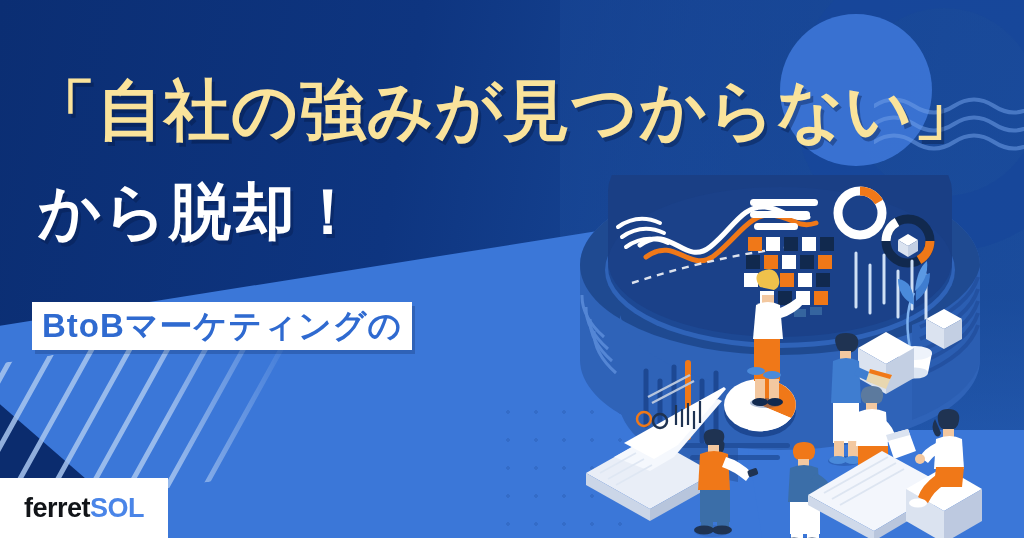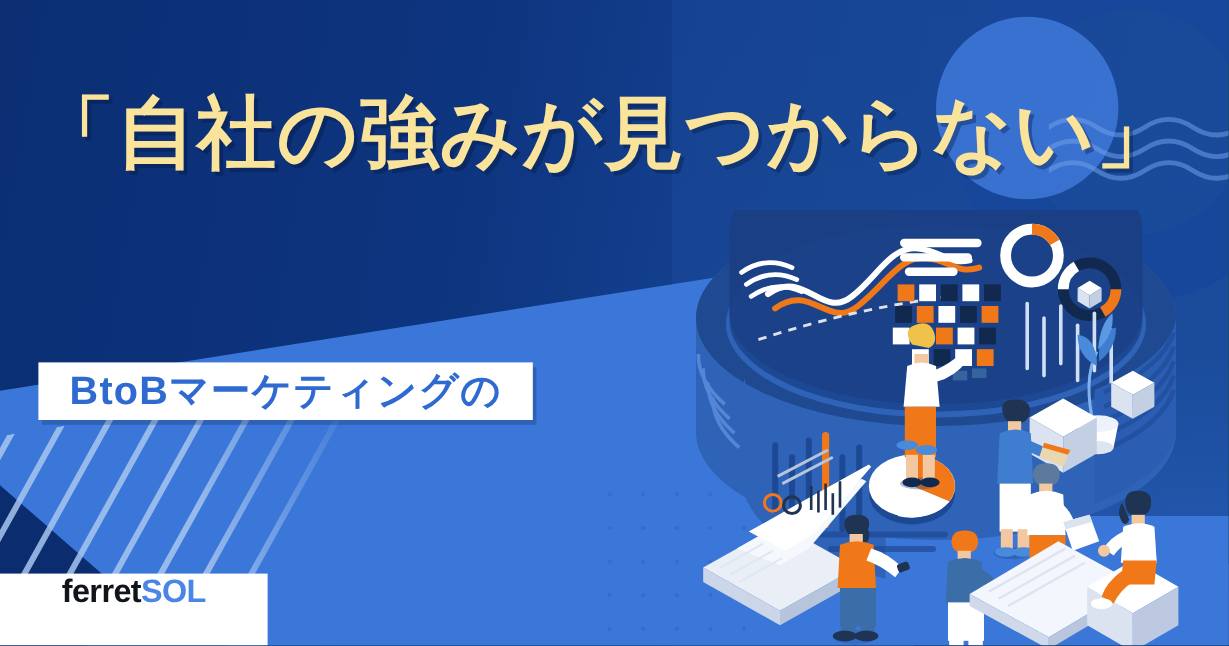--- a/index.html
+++ b/index.html
@@ -44,26 +44,26 @@
   .headline{position:absolute;left:30px;top:76px;width:960px;
     font-size:66px;font-weight:700;letter-spacing:1px;color:#fae39b;line-height:1.06;
     text-shadow:3px 4px 0 rgba(4,20,58,.35);white-space:nowrap;}
   .headline2{position:absolute;left:38px;top:178px;
     font-size:62px;font-weight:700;color:#ffffff;letter-spacing:2px;line-height:1.1;
     text-shadow:3px 4px 0 rgba(4,20,58,.30);white-space:nowrap;}
 
   .sub{position:absolute;background:#ffffff;color:#2f6ad0;font-weight:700;
     white-space:nowrap;display:flex;align-items:center;
     box-shadow:3px 4px 0 rgba(6,26,70,.22);}
-  .sub1{left:32px;top:302px;height:48px;padding:0 26px;font-size:33px;letter-spacing:1px;}
+  .sub1{left:32px;top:302px;height:48px;padding:0 10px;font-size:33px;letter-spacing:1px;}
   .sub2{left:32px;top:362px;height:52px;padding:0 10px;font-size:36px;letter-spacing:0px;}
 
   
-  .logo-box{position:absolute;left:0px;top:478px;width:223px;height:60px;background:#ffffff;
-    display:flex;justify-content:center;}
+  .logo-box{position:absolute;left:0px;top:478px;width:168px;height:60px;background:#ffffff;
+    display:flex;align-items:center;justify-content:center;}
   .logo-text{font-size:27px;font-weight:800;letter-spacing:-.5px;}
   .logo-ferret{color:#111418;}
   .logo-sol{color:#4a85e8;}
 
   
   .illus{position:absolute;left:560px;top:175px;width:464px;height:363px;}
   .illus svg{display:block;}
 </style>
 </head>
 <body>
@@ -370,20 +370,21 @@
       </g>
 
       <g transform="translate(196,196)">
         <ellipse cx="0" cy="0" rx="9" ry="4" fill="#4a8ada"></ellipse>
         <ellipse cx="16" cy="4" rx="9" ry="4" fill="#4a8ada"></ellipse>
       </g>
     </svg>
   </div>
 
   <div class="headline">「自社の強みが見つからない」</div>
+  <div class="headline2">から脱却！</div>
 
   <div class="sub sub1">
     <span>BtoBマーケティングの</span>
   </div>
 
   <div class="logo-box">
     <span class="logo-text">
       <span class="logo-ferret">ferret</span><span class="logo-sol">SOL</span>
     </span>
   </div>

